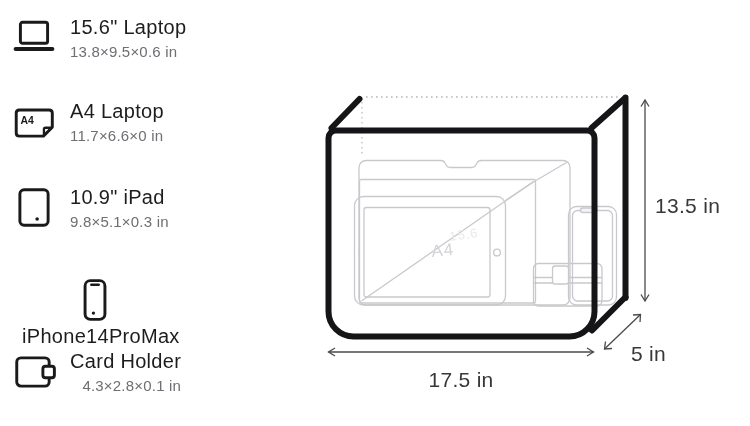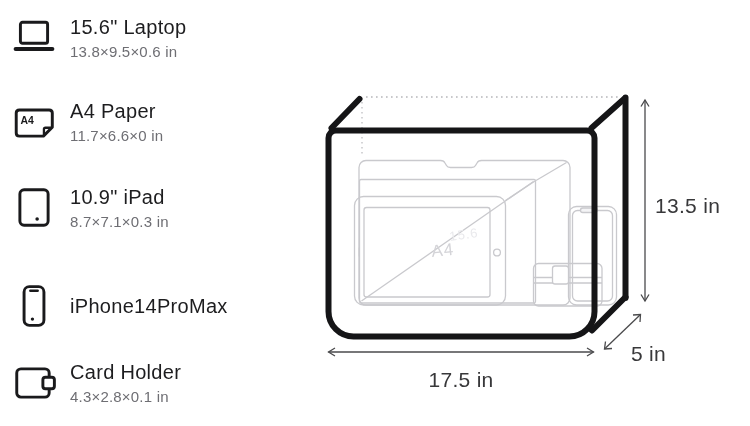--- a/index.html
+++ b/index.html
@@ -11,21 +11,21 @@
   }
   .stage{position:absolute;inset:0;}
 
   
   .list{position:absolute;left:0;top:0;width:300px;height:426px;}
   .item{position:absolute;left:10px;display:flex;align-items:center;}
   .item .icon-box{width:48px;height:48px;flex:0 0 48px;display:flex;align-items:center;justify-content:center;}
   .item .txt{margin-left:12px;}
   .item .name{font-size:20px;line-height:24px;color:#1d1d1f;letter-spacing:.3px;}
   .item .dims{font-size:15px;line-height:18px;color:#6e6e73;margin-top:4px;letter-spacing:.2px;}
-  .r1{top:14px;} .r2{top:98px;} .r3{top:184px;} .r4{top:282px;} .r5{top:359px;}
+  .r1{top:14px;} .r2{top:98px;} .r3{top:184px;} .r4{top:276px;flex-direction:column;} .r5{top:348px;text-align:right;}
   .icon-box svg{display:block;}
 
   
   .diagram{position:absolute;left:0;top:0;width:750px;height:426px;}
   .dim-label{font-size:21px;fill:#38383a;letter-spacing:.3px;}
   .wm-a4{font-size:17px;fill:#d4d4d8;letter-spacing:1px;}
   .wm-laptop{font-size:13px;fill:#e9e9ec;letter-spacing:1px;}
 </style>
 </head>
 <body>
@@ -49,35 +49,35 @@
 
     <div class="item r2">
       <div class="icon-box">
         <svg width="46" height="46" viewBox="0 0 44 44" fill="none" stroke="#1a1a1c">
           <path d="M8 10.5 H36.5 Q39.5 10.5 39.5 13.5 V27 L31 35.5 H8 Q5 35.5 5 32.5 V13.5 Q5 10.5 8 10.5 Z" stroke-width="2.8" stroke-linejoin="round"></path>
           <path d="M39 27.5 H33 Q31.5 27.5 31.5 29 V35" stroke-width="2.2" stroke-linejoin="round"></path>
           <text x="9" y="24" font-size="10" font-weight="bold" fill="#1a1a1c" stroke="none">A4</text>
         </svg>
       </div>
       <div class="txt">
-        <div class="name">A4 Paper</div>
+        <div class="name">A4 Laptop</div>
         <div class="dims">11.7×6.6×0 in</div>
       </div>
     </div>
 
     <div class="item r3">
       <div class="icon-box">
         <svg width="46" height="46" viewBox="0 0 44 44" fill="none" stroke="#1a1a1c">
           <rect x="8.5" y="4.5" width="27" height="34" rx="4" stroke-width="2.8"></rect>
           <circle cx="25" cy="32.5" r="1.7" fill="#1a1a1c" stroke="none"></circle>
         </svg>
       </div>
       <div class="txt">
         <div class="name">10.9" iPad</div>
-        <div class="dims">8.7×7.1×0.3 in</div>
+        <div class="dims">9.8×5.1×0.3 in</div>
       </div>
     </div>
 
     <div class="item r4">
       <div class="icon-box">
         <svg width="46" height="46" viewBox="0 0 44 44" fill="none" stroke="#1a1a1c">
           <rect x="12.5" y="3.5" width="19" height="37" rx="5" stroke-width="2.8"></rect>
           <path d="M18.5 7.5 H25.5" stroke-width="2.4" stroke-linecap="round"></path>
           <circle cx="20.5" cy="34.5" r="1.6" fill="#1a1a1c" stroke="none"></circle>
         </svg>

